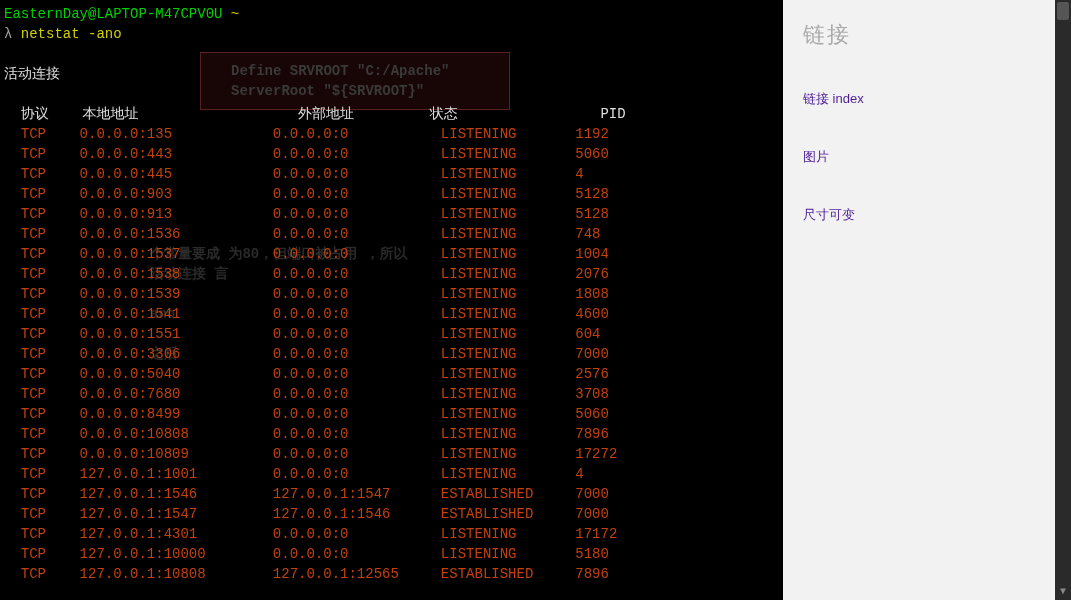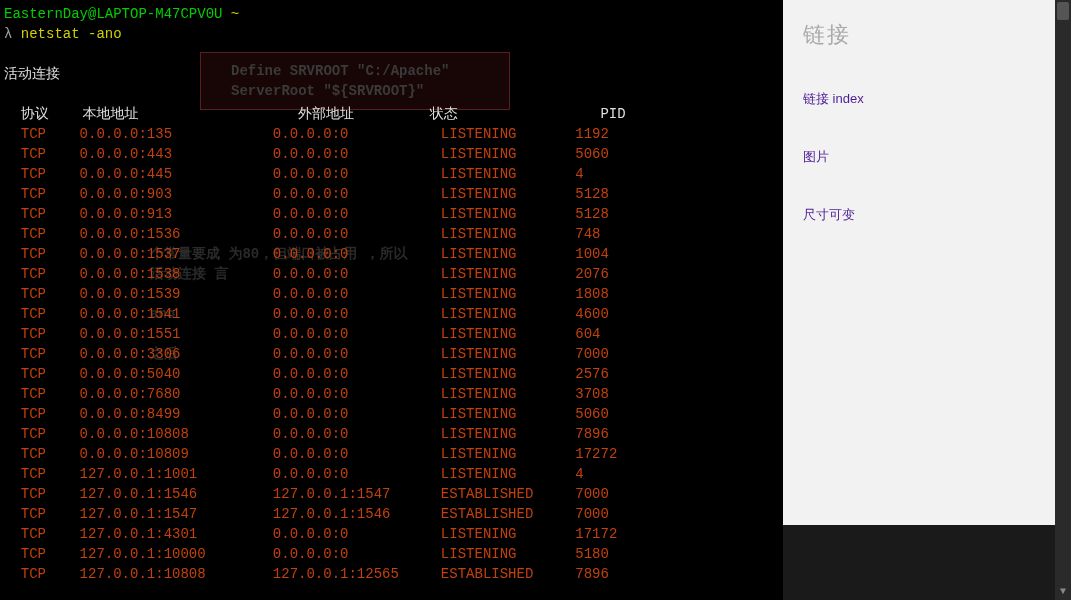--- a/index.html
+++ b/index.html
@@ -42,21 +42,21 @@
     .ghost4 { top: 244px; left: 150px; color:#2a2a2a; }
     .ghost5 { top: 264px; left: 150px; color:#2a2a2a; }
     .ghost6 { top: 304px; left: 150px; color:#2a2a2a; }
     .ghost7 { top: 344px; left: 150px; color:#2a2a2a; }
     .terminal-content { position: relative; z-index: 1; }
     .right-panel {
       position: absolute;
       left: 783px;
       top: 0;
       width: 272px;
-      height: 525px;
+      height: 600px;
       background: #f2f2f2;
       color: #888;
       padding: 20px;
       font-family: "Microsoft YaHei", sans-serif;
       overflow: hidden;
     }
     .right-panel h4 {
       color: #aaa;
       font-weight: normal;
       font-size: 22px;

